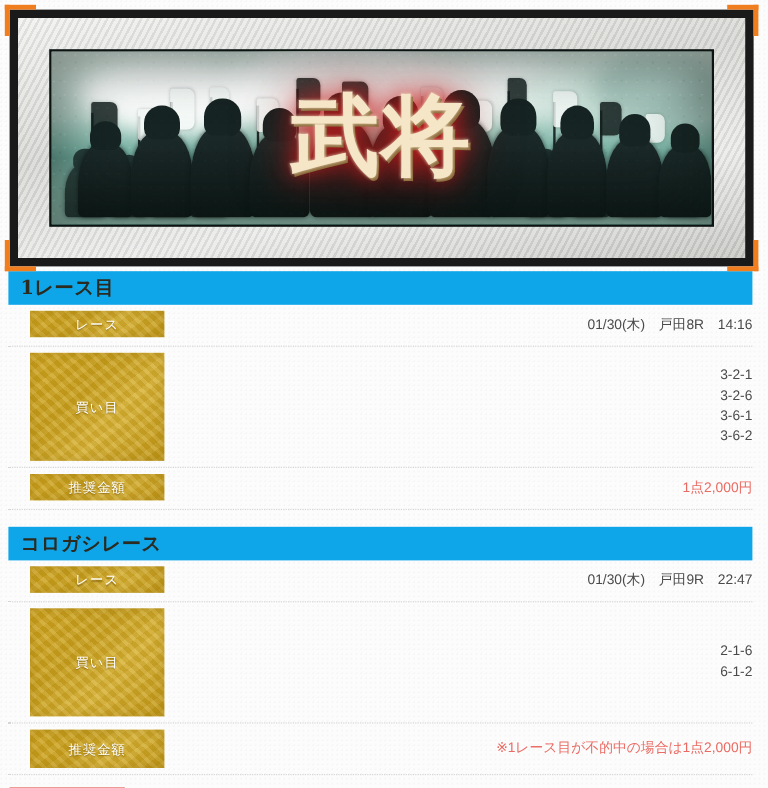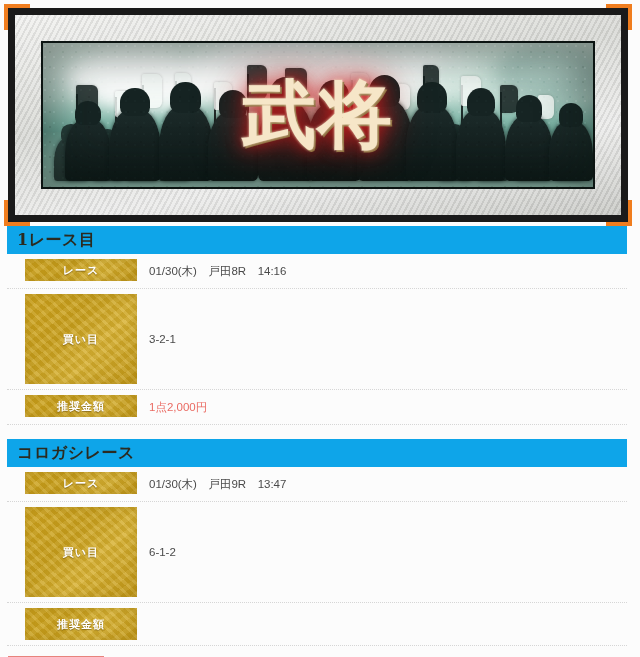--- a/index.html
+++ b/index.html
@@ -185,39 +185,40 @@
   .row:last-child { border-bottom: 1px dotted #d6d6d6; }
 
   .cell-label {
     flex: 0 0 112px;
     margin: 5px 0 5px 18px;
     display: flex;
     align-items: center;
     justify-content: center;
     color: #ffffff;
     font-size: 11px;
-    font-weight: bold;
+    font-weight: normal;
     letter-spacing: 1px;
     text-shadow: 0 1px 1px rgba(90,65,10,0.55);
     background:
       repeating-linear-gradient(43deg, rgba(255,255,255,0.10) 0 3px, rgba(120,90,15,0.09) 3px 7px),
       repeating-linear-gradient(-37deg, rgba(255,255,255,0.07) 0 5px, rgba(130,98,18,0.07) 5px 11px),
       linear-gradient(135deg, #cfa41c 0%, #c9a01b 38%, #d8b232 62%, #c29713 100%);
     box-shadow: inset 0 0 10px rgba(150,115,20,0.35);
   }
 
   .cell-value {
     flex: 1 1 auto;
     display: flex;
     flex-direction: column;
     justify-content: center;
     padding: 0 0 0 12px;
     font-size: 11.5px;
     color: #4a4a4a;
     line-height: 17px;
+    text-align: right;
   }
   .cell-value .ln { white-space: pre; }
   .cell-value.accent { color: #ea6b63; }
   .cell-value.accent .ln { line-height: 19px; font-size: 11.5px; }
 
   
   .row.race .cell-label { height: 22px; }
   .row.race { height: 34px; }
   .row.kaime .cell-label { align-self: stretch; }
   .row.kaime { height: 100px; }
@@ -327,20 +328,23 @@
       <div class="cell-label">レース</div>
       <div class="cell-value">
         <span class="ln">01/30(木)　戸田8R　14:16</span>
       </div>
     </div>
 
     <div class="row kaime">
       <div class="cell-label">買い目</div>
       <div class="cell-value">
         <span class="ln">3-2-1</span>
+        <span class="ln">3-2-6</span>
+        <span class="ln">3-6-1</span>
+        <span class="ln">3-6-2</span>
       </div>
     </div>
 
     <div class="row kingaku">
       <div class="cell-label">推奨金額</div>
       <div class="cell-value accent">
         <span class="ln">1点2,000円</span>
       </div>
     </div>
 
@@ -349,33 +353,35 @@
 
 <div class="gap"></div>
 
 <div>
   <div class="section-header">コロガシレース</div>
   <div class="rows">
 
     <div class="row race">
       <div class="cell-label">レース</div>
       <div class="cell-value">
-        <span class="ln">01/30(木)　戸田9R　13:47</span>
+        <span class="ln">01/30(木)　戸田9R　22:47</span>
       </div>
     </div>
 
     <div class="row kaime">
       <div class="cell-label">買い目</div>
       <div class="cell-value">
+        <span class="ln">2-1-6</span>
         <span class="ln">6-1-2</span>
       </div>
     </div>
 
     <div class="row kingaku2">
       <div class="cell-label">推奨金額</div>
       <div class="cell-value accent">
+        <span class="ln">※1レース目が不的中の場合は1点2,000円</span>
       </div>
     </div>
 
   </div>
 </div>
 
 <div class="footer-rule"></div>
 
 </body></html>

